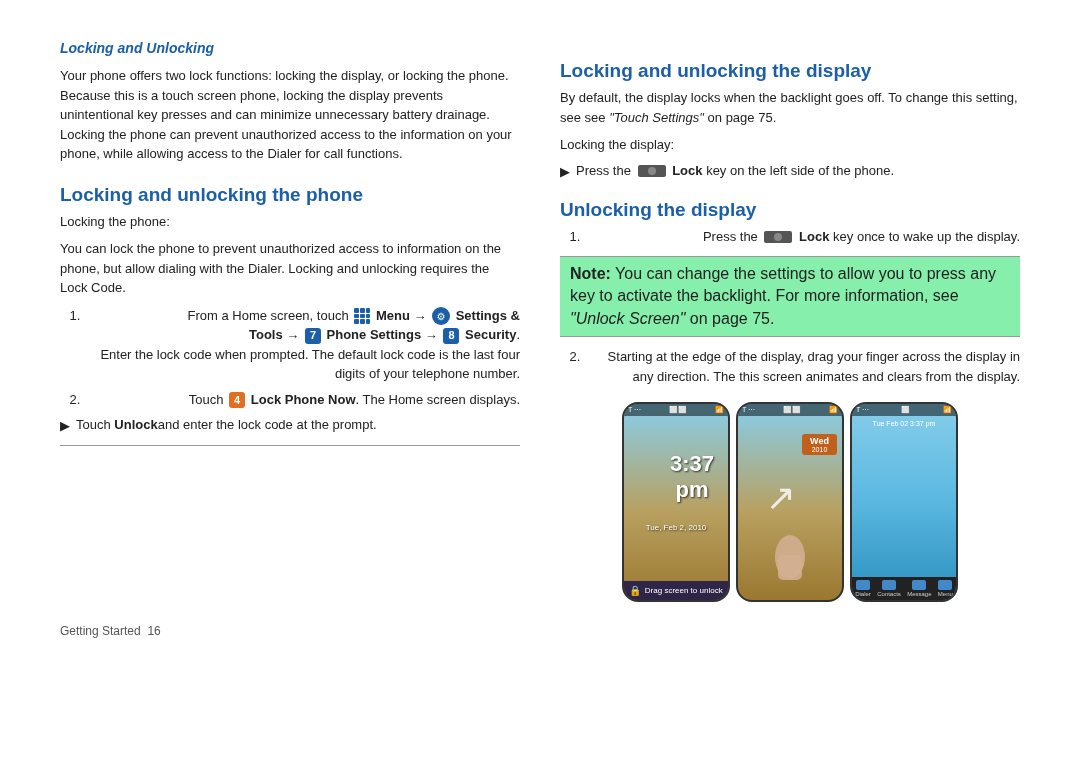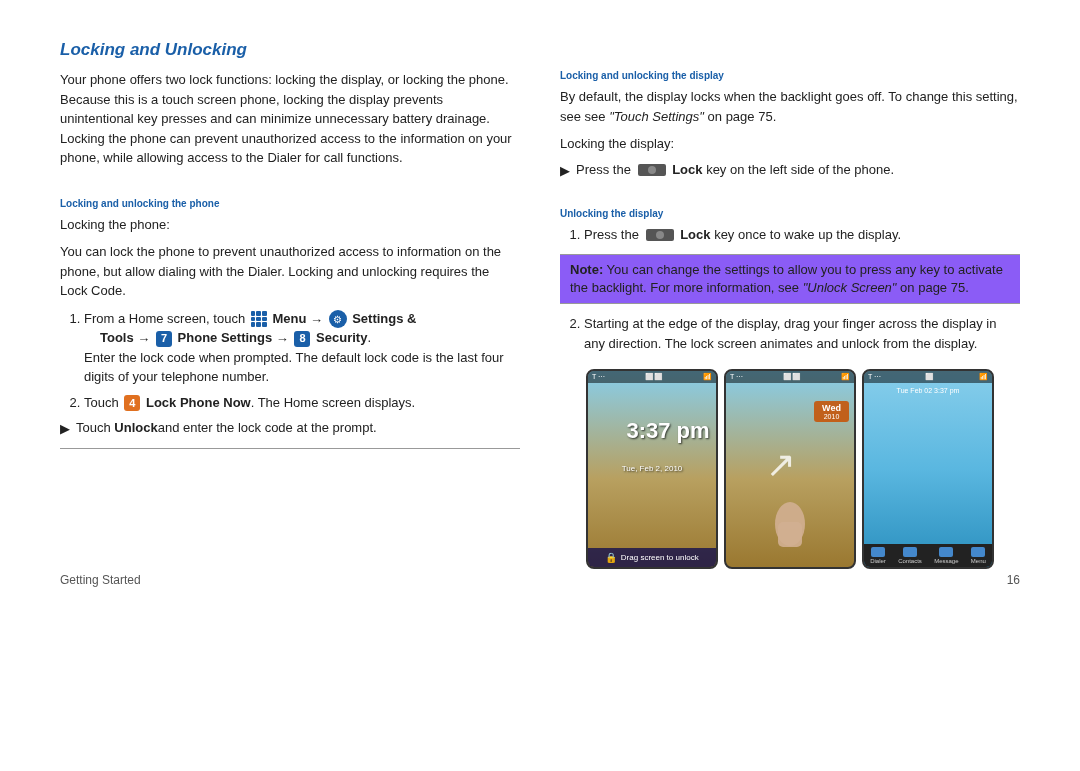--- a/index.html
+++ b/index.html
@@ -19,68 +19,69 @@
     .left-col {
       flex: 1;
       max-width: 480px;
     }
     .right-col {
       flex: 1;
       max-width: 480px;
     }
     h2.section-title {
       color: #1a5fa8;
-      font-size: 17px;
+      font-size: 14px;
       font-weight: bold;
       margin-bottom: 10px;
       font-style: italic;
     }
     h3.sub-title {
       color: #1a5fa8;
-      font-size: 10px;
+      font-size: 19px;
       font-weight: bold;
       margin-bottom: 6px;
-      margin-top: 30px;
+      margin-top: 20px;
     }
     p {
       margin-bottom: 8px;
       line-height: 1.5;
     }
     .indent {
       margin-left: 16px;
     }
     ol {
       margin-left: 24px;
       margin-bottom: 8px;
     }
     ol li {
       margin-bottom: 6px;
       line-height: 1.5;
+      text-align: right;
     }
     .bullet-arrow {
       display: flex;
       align-items: flex-start;
       margin-bottom: 6px;
     }
     .bullet-arrow .arrow {
       margin-right: 6px;
       font-size: 13px;
       margin-top: 1px;
     }
     .divider {
       border: none;
       border-top: 1px solid #999;
       margin: 12px 0;
     }
     .note-box {
-      background: #8b5cf6;
+      background: #86efac;
       border-top: 1px solid #999;
       border-bottom: 1px solid #999;
       padding: 6px 10px;
-      font-size: 13px;
+      font-size: 16px;
       margin: 10px 0;
       line-height: 1.4;
     }
     .note-box strong {
       font-weight: bold;
     }
     .badge {
       display: inline-flex;
       align-items: center;
       justify-content: center;
@@ -130,24 +131,24 @@
       vertical-align: middle;
       margin: 0 2px;
     }
     .phone-screens {
       display: flex;
       gap: 6px;
       margin-top: 16px;
       justify-content: center;
     }
     .phone-screen {
-      width: 132px;
+      width: 108px;
       height: 200px;
       border: 2px solid #333;
-      border-radius: 8px;
+      border-radius: 16px;
       overflow: hidden;
       position: relative;
       background: #111;
     }
     .screen-status-bar {
       background: rgba(0,0,0,0.5);
       color: #fff;
       font-size: 7px;
       padding: 2px 4px;
       display: flex;
@@ -217,22 +218,22 @@
       gap: 1px;
     }
     .nav-icon {
       width: 14px;
       height: 10px;
       background: #666;
       border-radius: 2px;
     }
     .page-footer {
       display: flex;
-      justify-content: space-between;
-      margin-top: 4px;
+      justify-content: flex-start;
+      margin-top: 22px;
       font-size: 12px;
       color: #555;
     }
     .menu-grid-icon {
       display: inline-grid;
       grid-template-columns: 1fr 1fr 1fr;
       gap: 1px;
       width: 16px;
       height: 16px;
       vertical-align: middle;
@@ -345,21 +346,21 @@
     </ol>
 
     <div class="note-box">
       <strong>Note:</strong>
       <span>You can change the settings to allow you to press any key to activate the backlight. For more information, see</span>
       <em>"Unlock Screen"</em>
       <span>on page 75.</span>
     </div>
 
     <ol start="2">
-      <li>Starting at the edge of the display, drag your finger across the display in any direction. The lock screen animates and unlock from the display.</li>
+      <li>Starting at the edge of the display, drag your finger across the display in any direction. The this screen animates and clears from the display.</li>
     </ol>
 
     <div class="phone-screens">
 
       <div class="phone-screen" style="background:linear-gradient(180deg,#87ceeb 0%,#b8a060 55%,#9a7830 100%);">
         <div class="screen-status-bar">
           <span>T ···</span>
           <span>⬜⬜</span>
           <span>📶</span>
         </div>

